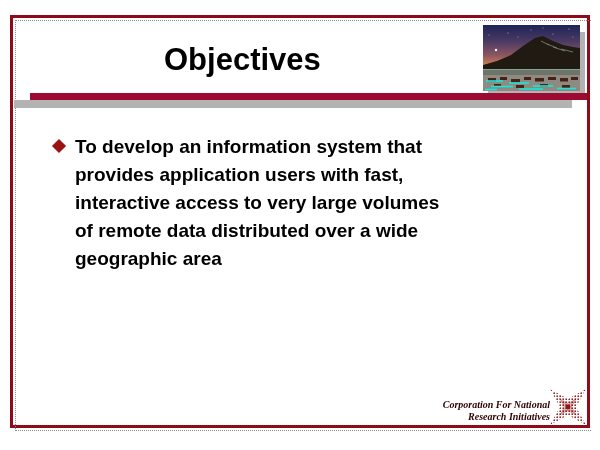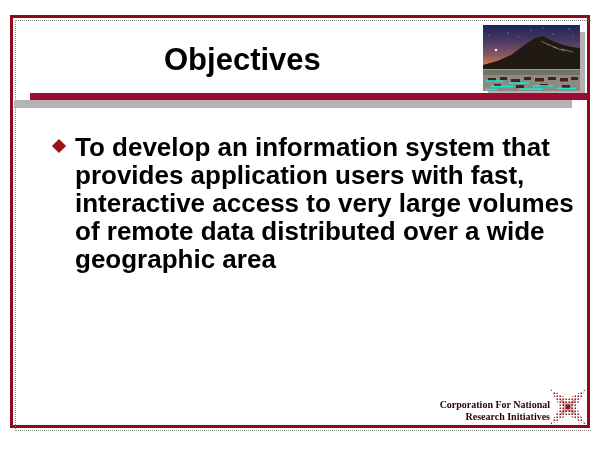--- a/index.html
+++ b/index.html
@@ -33,25 +33,25 @@
     position:absolute;left:52px;top:133px;width:530px;
   }
   .bullet-item{
     position:relative;padding-left:23px;margin-bottom:9px;
   }
   .diamond{
     position:absolute;left:2px;top:8px;width:10px;height:10px;
     background:#9A1212;transform:rotate(45deg);
   }
   .bullet-text{
-    font-size:26px;font-weight:bold;color:#000;line-height:28px;white-space:pre;
+    font-size:19px;font-weight:bold;color:#000;line-height:28px;white-space:pre;
   }
   .footer-org{
     position:absolute;left:390px;top:399px;width:160px;
-    font-family:"Liberation Serif", serif;font-weight:bold;
+    font-family:"Liberation Serif", serif;font-style:italic;font-weight:bold;
     font-size:10px;line-height:12px;color:#2F0000;text-align:right;white-space:pre;
   }
   .logo{
     position:absolute;left:547px;top:386px;width:42px;height:42px;
   }
 </style>
 </head>
 <body>
 
 <div class="slide">

